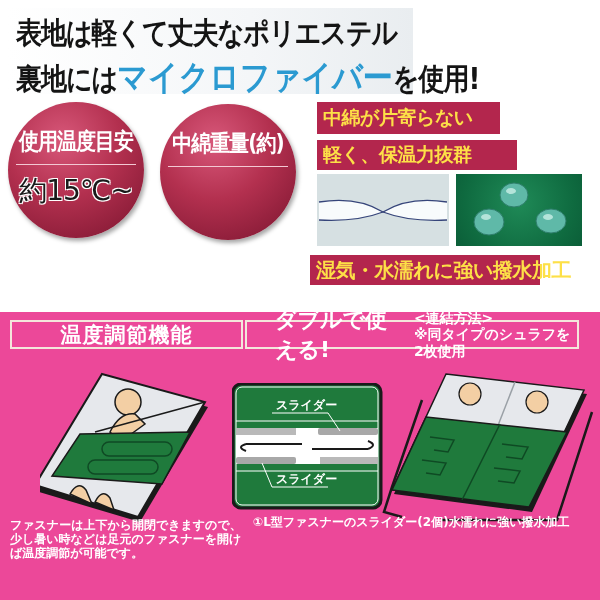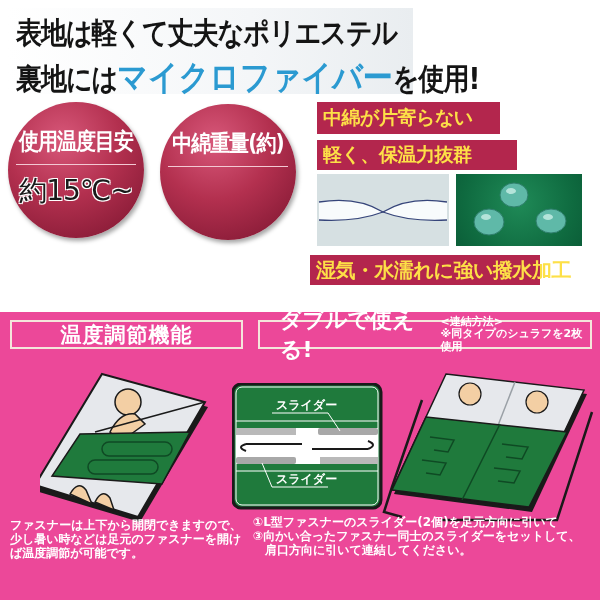--- a/index.html
+++ b/index.html
@@ -59,22 +59,22 @@
 
   
   .brown {
     position: absolute; left: 0; top: 312px; width: 600px; height: 288px; background: #ec4899;
   }
   .section-header {
     position: absolute; top: 8px; height: 29px; border: 2px solid #f4e6dc;
     color: #ffffff; font-weight: bold; display: flex; align-items: center;
   }
   .section-header.h1 { left: 10px; width: 233px; justify-content: center; font-size: 21px; letter-spacing: 1px; }
-  .section-header.h2 { left: 258px; width: 334px; padding-left: 20px; font-size: 22px; }
-  .h2-notes { margin-left: 8px; font-size: 11px; line-height: 1.15; font-weight: bold; }
+  .section-header.h2 { left: 245px; width: 334px; padding-left: 28px; font-size: 22px; }
+  .h2-notes { margin-left: 8px; font-size: 14px; line-height: 1.15; font-weight: bold; }
 
   .illus { position: absolute; font-weight: bold; }
   .illus.single { left: 40px; top: 60px; width: 180px; height: 150px; }
   .illus.zipper { left: 232px; top: 71px; width: 156px; height: 128px; }
   .illus.double { left: 382px; top: 60px; width: 215px; height: 150px; }
 
   .desc {
     position: absolute; color: #ffffff; font-size: 12px; line-height: 14px; font-weight: bold;
   }
   .desc.left { left: 10px; top: 206px; width: 232px; }
@@ -189,20 +189,16 @@
       <path d="M40 88 L64 91 L58 103 L44 101" fill="none" stroke="#0f4a24" stroke-width="1.5"></path>
       <path d="M120 72 L146 75 L140 87 L124 85" fill="none" stroke="#0f4a24" stroke-width="1.5"></path>
       <path d="M112 96 L138 99 L132 111 L116 109" fill="none" stroke="#0f4a24" stroke-width="1.5"></path>
     </svg>
   </div>
 
   <div class="desc left">ファスナーは上下から開閉できますので、少し暑い時などは足元のファスナーを開けば温度調節が可能です。</div>
 
   <div class="desc right">
     <span class="step">
-      <span>①</span><span>L型ファスナーのスライダー(2個)を足元方向に引いて</span>
+      <span>①</span><span>L型ファスナーのスライダー(2個)水濡れに強い撥水加工</span>
     </span>
-    <span class="step">
-      <span>③</span><span>向かい合ったファスナー同士のスライダーをセットして、</span>
-      <span class="cont">肩口方向に引いて連結してください。</span>
-    </span>
   </div>
 </div>
 
 </body></html>

